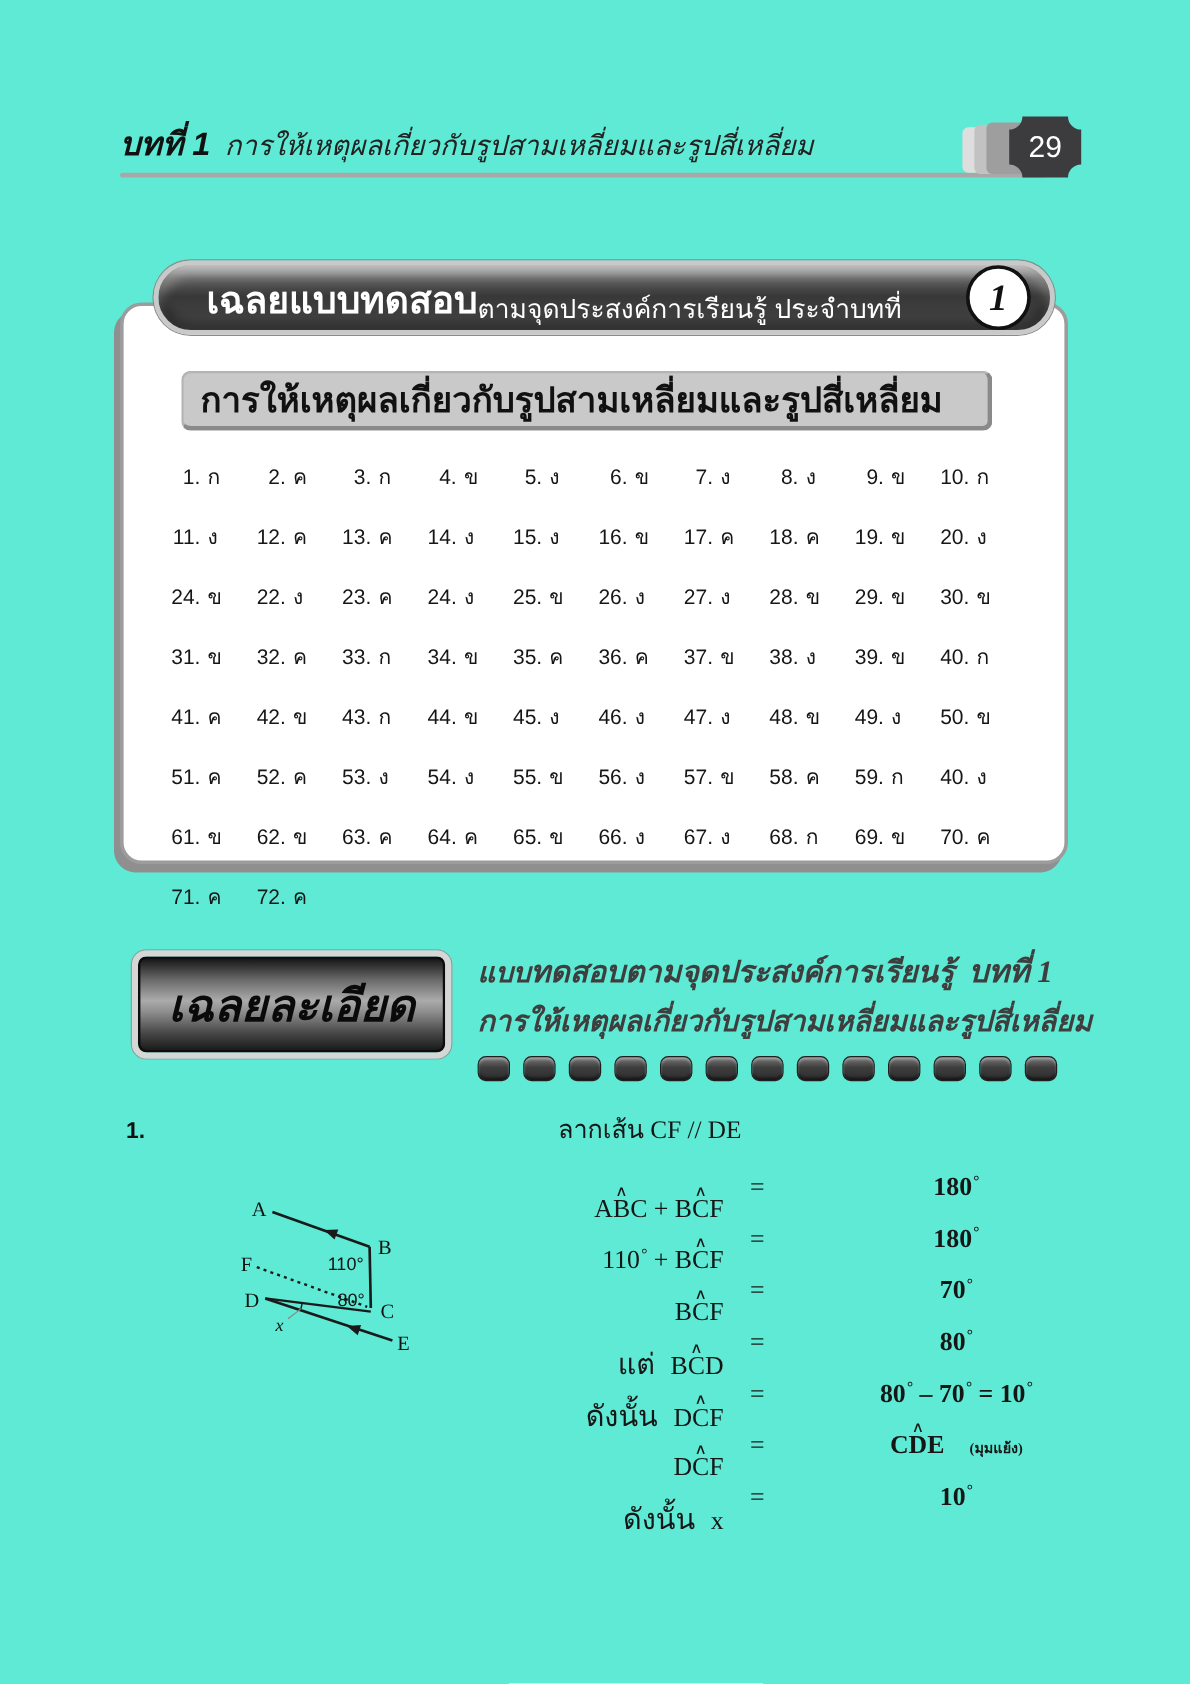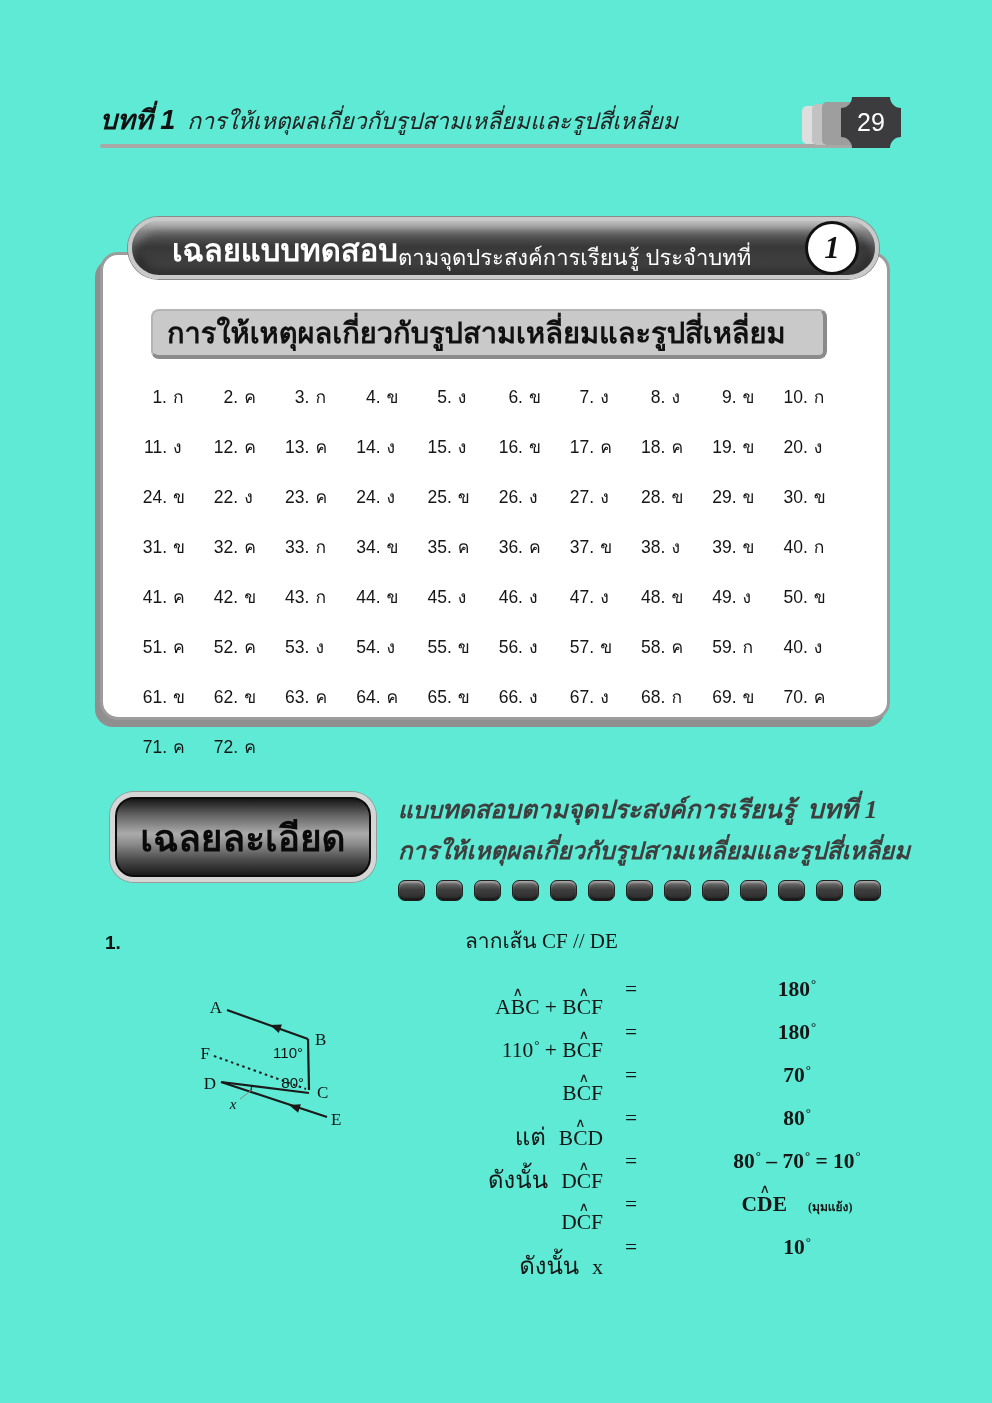--- a/index.html
+++ b/index.html
@@ -34,26 +34,26 @@
                    border-radius:8px;display:flex;align-items:center;padding-left:14px;box-sizing:border-box;
                    font-weight:bold;font-size:29px;color:#111;white-space:nowrap;}
   .answers-grid{position:absolute;left:38px;top:128px;width:712px;
                 display:grid;grid-template-columns:repeat(10,1fr);row-gap:22px;
                 font-size:17.5px;color:#161616;}
   .answer-cell{display:flex;gap:6px;align-items:baseline;}
   .answer-cell .num{display:inline-block;min-width:26px;text-align:right;}
 
   
   .detail-section{position:absolute;top:788px;left:110px;width:782px;height:116px;}
-  .detail-button{position:absolute;left:0;top:4px;width:256px;height:80px;border-radius:24px;
+  .detail-button{position:absolute;left:0;top:4px;width:256px;height:80px;border-radius:12px;
                  border:5px solid #d6d6d6;
                  background:linear-gradient(180deg,#0d0d0d 0%,#686868 24%,#ababab 46%,#8d8d8d 58%,#474747 80%,#141414 100%);
                  box-shadow:0 0 0 1px #9a9a9a, inset 0 0 0 2px #0c0c0c;
                  display:flex;align-items:center;justify-content:center;
-                 font-weight:bold;font-size:37px;color:#0a0a0a;white-space:nowrap;}
+                 font-weight:bold;font-size:37px;color:#0a0a0a;white-space:nowrap;font-style:italic;}
   .detail-right{position:absolute;left:288px;top:0;width:494px;}
   .detail-line1{font-style:italic;font-weight:bold;font-size:25px;color:#3e3e3e;white-space:nowrap;}
   .detail-line1 .big{font-size:23px;}
   .detail-line1 .chap{font-family:"Liberation Serif",serif;font-size:26px;margin-left:12px;}
   .detail-line2{font-style:italic;font-weight:bold;font-size:24px;color:#3e3e3e;margin-top:2px;white-space:nowrap;}
   .beads-row{display:flex;gap:11px;margin-top:10px;}
   .bead{width:27px;height:21px;border-radius:7px;border:1px solid #1f1f1f;box-sizing:border-box;
         background:linear-gradient(180deg,#777 0%,#3e3e3e 45%,#2d2d2d 100%);
         box-shadow:inset 0 2px 2px rgba(255,255,255,.35), inset 0 -2px 2px rgba(0,0,0,.5);}
 

